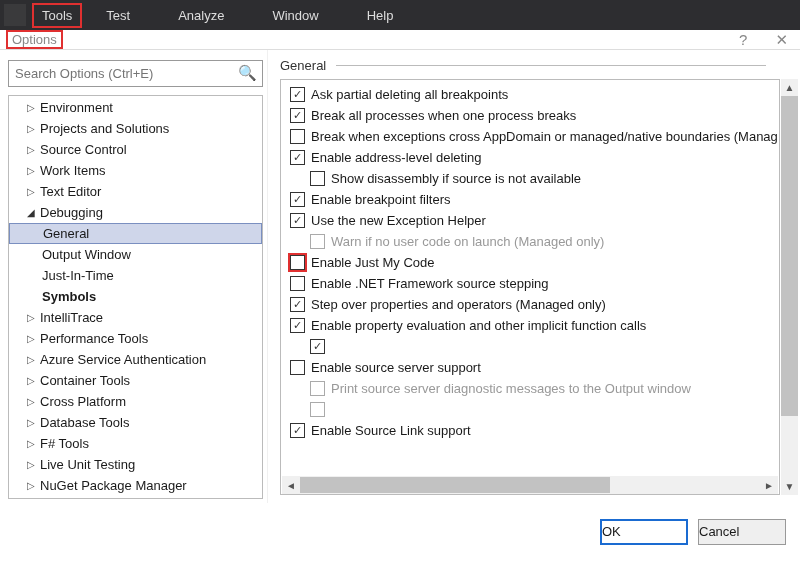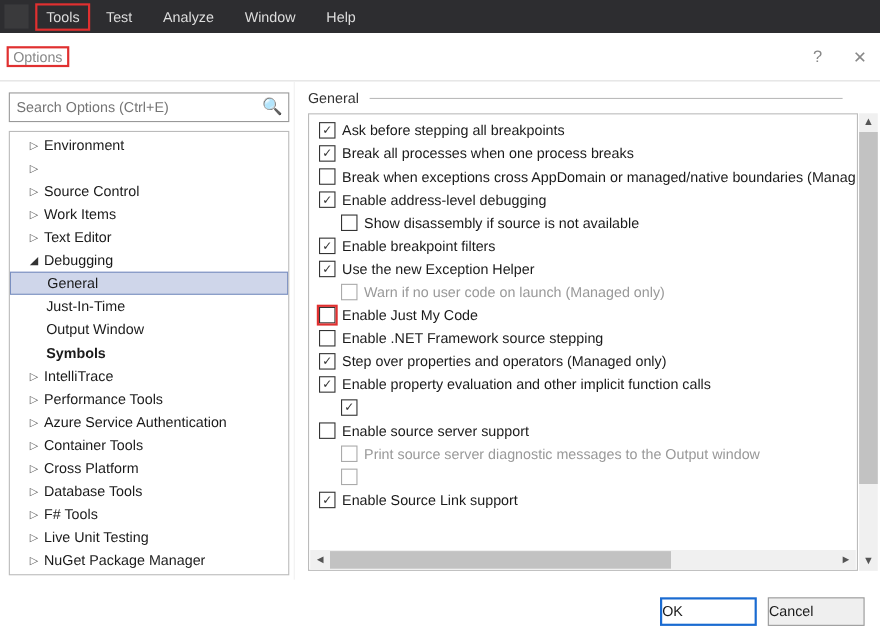--- a/index.html
+++ b/index.html
@@ -1,25 +1,25 @@
 <!DOCTYPE html>
 <html><head>
 <meta charset="utf-8">
 <style>
   * { box-sizing: border-box; margin: 0; padding: 0; font-family: "Segoe UI", Arial, sans-serif; }
   body { width: 800px; height: 577px; background: #fff; overflow: hidden; font-size: 13px; color: #1a1a1a; }
 
   
   .menubar { height: 30px; background: #2d2d30; display: flex; align-items: center; padding: 0 4px; }
   .menu-icon { width: 22px; height: 22px; background: #3a3a3c; margin-right: 6px; }
-  .menu-item { color: #ddd; padding: 5px 14px; cursor: default; }
+  .menu-item { color: #ddd; padding: 5px 24px; cursor: default; }
   .menu-item.highlight { border: 2px solid #e03030; padding: 3px 8px; }
 
   
-  .titlebar { height: 44px; border-bottom: 1px solid #ddd; display: flex; align-items: center; justify-content: space-between; padding: 0 12px 0 6px; text-align: center; }
+  .titlebar { height: 20px; border-bottom: 1px solid #ddd; display: flex; align-items: center; justify-content: space-between; padding: 0 12px 0 6px; text-align: center; }
   .title-label { color: #888; padding: 0 4px; border: 2px solid #e03030; }
   .title-actions { display: flex; gap: 28px; align-items: center; color: #888; font-size: 15px; }
 
   
   .main { display: flex; height: 453px; }
   .left { width: 268px; padding: 10px 4px 4px 8px; display: flex; flex-direction: column; border-right: 1px solid #f0f0f0; }
   .search-wrap { position: relative; margin-bottom: 8px; }
   .search { width: 100%; height: 27px; border: 1px solid #999; padding: 2px 28px 2px 6px; font-size: 13px; }
   .search-icon { position: absolute; right: 6px; top: 4px; font-size: 15px; color: #333; pointer-events: none; }
   .tree { border: 1px solid #bbb; flex: 1; overflow-y: auto; background: #fff; position: relative; padding-top: 1px; }
@@ -90,20 +90,21 @@
       <input class="search" placeholder="Search Options (Ctrl+E)" style="">
       <span class="search-icon">🔍</span>
     </div>
     <div class="tree" id="tree">
         <div class="tree-row indent1">
           <span class="caret">▷</span>
           <span class="tr-label">Environment</span>
         </div>
         <div class="tree-row indent1">
           <span class="caret">▷</span>
+          <span class="tr-label">Projects and Solutions</span>
         </div>
         <div class="tree-row indent1">
           <span class="caret">▷</span>
           <span class="tr-label">Source Control</span>
         </div>
         <div class="tree-row indent1">
           <span class="caret">▷</span>
           <span class="tr-label">Work Items</span>
         </div>
         <div class="tree-row indent1">
@@ -111,24 +112,24 @@
           <span class="tr-label">Text Editor</span>
         </div>
         <div class="tree-row indent1">
           <span class="caret open">◢</span>
           <span class="tr-label">Debugging</span>
         </div>
         <div class="tree-row indent2 selected seloutline" style="padding-left: 32px;">
           <span class="tr-label">General</span>
         </div>
         <div class="tree-row indent2" style="padding-left: 32px;">
+          <span class="tr-label">Output Window</span>
+        </div>
+        <div class="tree-row indent2" style="padding-left: 32px;">
           <span class="tr-label">Just-In-Time</span>
-        </div>
-        <div class="tree-row indent2" style="padding-left: 32px;">
-          <span class="tr-label">Output Window</span>
         </div>
         <div class="tree-row indent2" style="padding-left: 32px; font-weight: bold;">
           <span class="tr-label">Symbols</span>
         </div>
         <div class="tree-row indent1">
           <span class="caret">▷</span>
           <span class="tr-label">IntelliTrace</span>
         </div>
         <div class="tree-row indent1">
           <span class="caret">▷</span>
@@ -167,33 +168,33 @@
   <div class="right">
     <div class="section-head">
       <span class="section-title">General</span>
       <div class="section-rule"></div>
     </div>
     <div class="opts-outer">
       <div class="opts">
         <div class="opt-list" id="opts">
             <div class="opt-row">
               <span class="cb">✓</span>
-              <span class="opt-label">Ask before stepping all breakpoints</span>
+              <span class="opt-label">Ask partial deleting all breakpoints</span>
             </div>
             <div class="opt-row">
               <span class="cb">✓</span>
               <span class="opt-label">Break all processes when one process breaks</span>
             </div>
             <div class="opt-row">
               <span class="cb"></span>
               <span class="opt-label">Break when exceptions cross AppDomain or managed/native boundaries (Managed only)</span>
             </div>
             <div class="opt-row">
               <span class="cb">✓</span>
-              <span class="opt-label">Enable address-level debugging</span>
+              <span class="opt-label">Enable address-level deleting</span>
             </div>
             <div class="opt-row ind2">
               <span class="cb"></span>
               <span class="opt-label">Show disassembly if source is not available</span>
             </div>
             <div class="opt-row">
               <span class="cb">✓</span>
               <span class="opt-label">Enable breakpoint filters</span>
             </div>
             <div class="opt-row">

